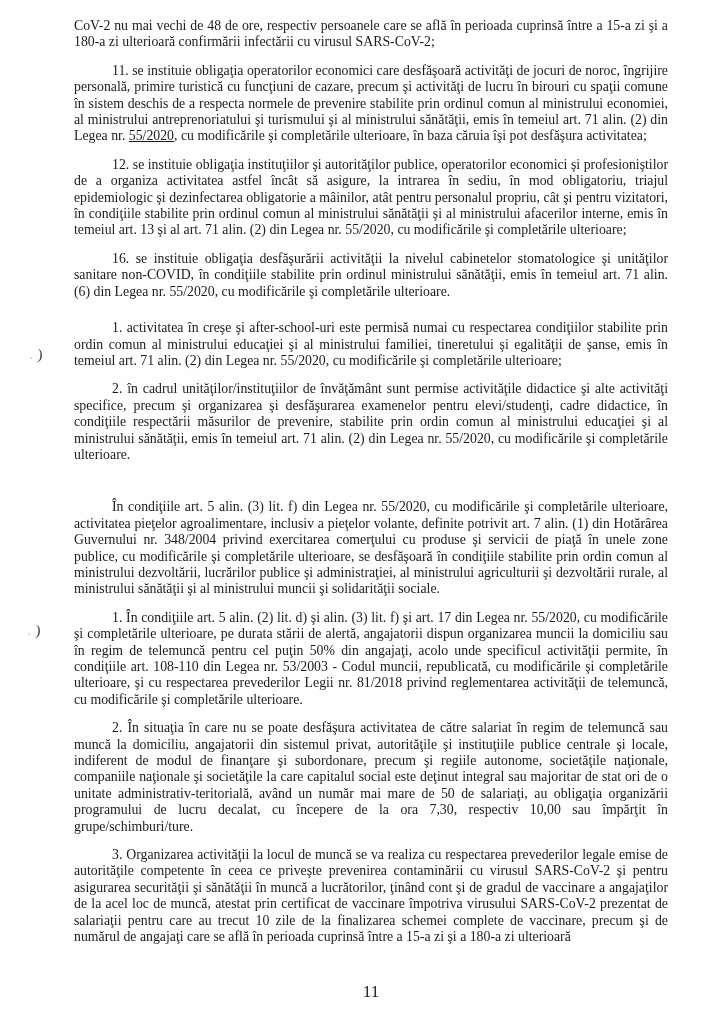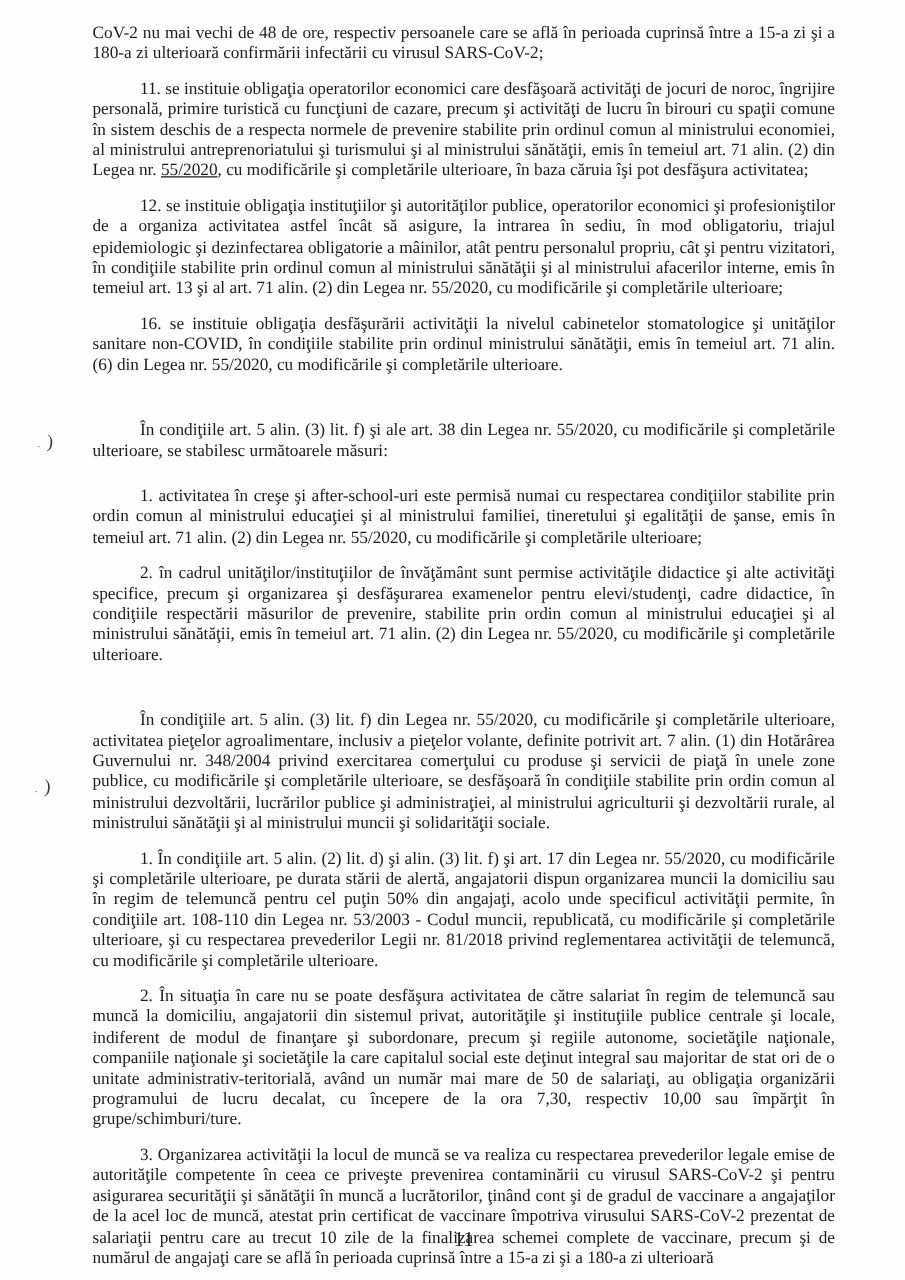--- a/index.html
+++ b/index.html
@@ -60,21 +60,20 @@
 <body>
 
 <div class="margin-mark mark-1"><span class="dot">.</span><span>)</span></div>
 <div class="margin-mark mark-2"><span class="dot">.</span><span>)</span></div>
 
 <div class="text-block">
     <p class="para"><span>CoV-2 nu mai vechi de 48 de ore, respectiv persoanele care se află în perioada cuprinsă între a 15-a zi şi a 180-a zi ulterioară confirmării infectării cu virusul SARS-CoV-2;</span></p>
     <p class="para indent"><span class="b">11.</span><span> se instituie obligaţia operatorilor economici care desfăşoară activităţi de jocuri de noroc, îngrijire personală, primire turistică cu funcţiuni de cazare, precum şi activităţi de lucru în birouri cu spaţii comune în sistem deschis de a respecta normele de prevenire stabilite prin ordinul comun al ministrului economiei, al ministrului antreprenoriatului şi turismului şi al ministrului sănătăţii, emis în temeiul art. 71 alin. (2) din Legea nr. </span><span class="b u">55/2020</span><span>, cu modificările şi completările ulterioare, în baza căruia îşi pot desfăşura activitatea;</span></p>
     <p class="para indent"><span class="b">12.</span><span> se instituie obligaţia instituţiilor şi autorităţilor publice, operatorilor economici şi profesioniştilor de a organiza activitatea astfel încât să asigure, la intrarea în sediu, în mod obligatoriu, triajul epidemiologic şi dezinfectarea obligatorie a mâinilor, atât pentru personalul propriu, cât şi pentru vizitatori, în condiţiile stabilite prin ordinul comun al ministrului sănătăţii şi al ministrului afacerilor interne, emis în temeiul art. 13 şi al art. 71 alin. (2) din Legea nr. </span><span class="b">55/2020</span><span>, cu modificările şi completările ulterioare;</span></p>
     <p class="para indent"><span class="b">16.</span><span> se instituie obligaţia desfăşurării activităţii la nivelul cabinetelor stomatologice şi unităţilor sanitare non-COVID, în condiţiile stabilite prin ordinul ministrului sănătăţii, emis în temeiul art. 71 alin. (6) din Legea nr. </span><span class="b">55/2020</span><span>, cu modificările şi completările ulterioare.</span></p>
-    <p class="para indent gap-lg"><span class="b">În condiţiile art. 5 alin. (3) lit. f) şi ale art. 38 din Legea nr. 55/2020, cu modificările şi completările ulterioare, se stabilesc următoarele măsuri:</span></p>
     <p class="para indent gap-md"><span class="b">1.</span><span> activitatea în </span><span class="b">creşe şi after-school-uri</span><span> este permisă numai cu respectarea condiţiilor stabilite prin ordin comun al ministrului educaţiei şi al ministrului familiei, tineretului şi egalităţii de şanse, emis în temeiul art. 71 alin. (2) din Legea nr. </span><span class="b">55/2020</span><span>, cu modificările şi completările ulterioare;</span></p>
     <p class="para indent"><span class="b">2.</span><span> în cadrul </span><span class="b">unităţilor/instituţiilor de învăţământ</span><span> sunt permise activităţile didactice şi alte activităţi specifice, precum şi organizarea şi desfăşurarea examenelor pentru elevi/studenţi, cadre didactice, în condiţiile respectării măsurilor de prevenire, stabilite prin ordin comun al ministrului educaţiei şi al ministrului sănătăţii, emis în temeiul art. 71 alin. (2) din Legea nr. </span><span class="b">55/2020</span><span>, cu modificările şi completările ulterioare.</span></p>
     <p class="para indent gap-lg"><span class="b">În condiţiile art. 5 alin. (3) lit. f) din Legea nr. 55/2020, cu modificările şi completările ulterioare, activitatea pieţelor agroalimentare, inclusiv a pieţelor volante,</span><span> definite potrivit art. 7 alin. (1) din Hotărârea Guvernului nr. </span><span class="b">348/2004</span><span> privind exercitarea comerţului cu produse şi servicii de piaţă în unele zone publice, cu modificările şi completările ulterioare, se desfăşoară în condiţiile stabilite prin ordin comun al ministrului dezvoltării, lucrărilor publice şi administraţiei, al ministrului agriculturii şi dezvoltării rurale, al ministrului sănătăţii şi al ministrului muncii şi solidarităţii sociale.</span></p>
     <p class="para indent gap-sm"><span class="b">1. În condiţiile art. 5 alin. (2) lit. d) şi alin. (3) lit. f) şi art. 17 din Legea nr. 55/2020</span><span>, cu modificările şi completările ulterioare, pe durata stării de alertă, angajatorii dispun organizarea muncii la domiciliu sau în regim de telemuncă pentru cel puţin 50% din angajaţi, acolo unde specificul activităţii permite, în condiţiile art. 108-110 din Legea nr. </span><span class="b">53/2003 - Codul muncii</span><span>, republicată, cu modificările şi completările ulterioare, şi cu respectarea prevederilor Legii nr. </span><span class="b">81/2018</span><span> privind reglementarea activităţii de telemuncă, cu modificările şi completările ulterioare.</span></p>
     <p class="para indent"><span class="b">2.</span><span> În situaţia în care nu se poate desfăşura activitatea de către salariat în regim de telemuncă sau muncă la domiciliu, angajatorii din sistemul privat, autorităţile şi instituţiile publice centrale şi locale, indiferent de modul de finanţare şi subordonare, precum şi regiile autonome, societăţile naţionale, companiile naţionale şi societăţile la care capitalul social este deţinut integral sau majoritar de stat ori de o unitate administrativ-teritorială, având un număr mai mare de 50 de salariaţi, au obligaţia organizării programului de lucru decalat, cu începere de la ora 7,30, respectiv 10,00 sau împărţit în grupe/schimburi/ture.</span></p>
     <p class="para indent"><span class="b">3.</span><span> Organizarea activităţii la locul de muncă se va realiza cu respectarea prevederilor legale emise de autorităţile competente în ceea ce priveşte prevenirea contaminării cu virusul SARS-CoV-2 şi pentru asigurarea securităţii şi sănătăţii în muncă a lucrătorilor, ţinând cont şi de gradul de vaccinare a angajaţilor de la acel loc de muncă, atestat prin certificat de vaccinare împotriva virusului SARS-CoV-2 prezentat de salariaţii pentru care au trecut 10 zile de la finalizarea schemei complete de vaccinare, precum şi de numărul de angajaţi care se află în perioada cuprinsă între a 15-a zi şi a 180-a zi ulterioară</span></p>
   </div>
 
 <div class="footer">11</div>
 

